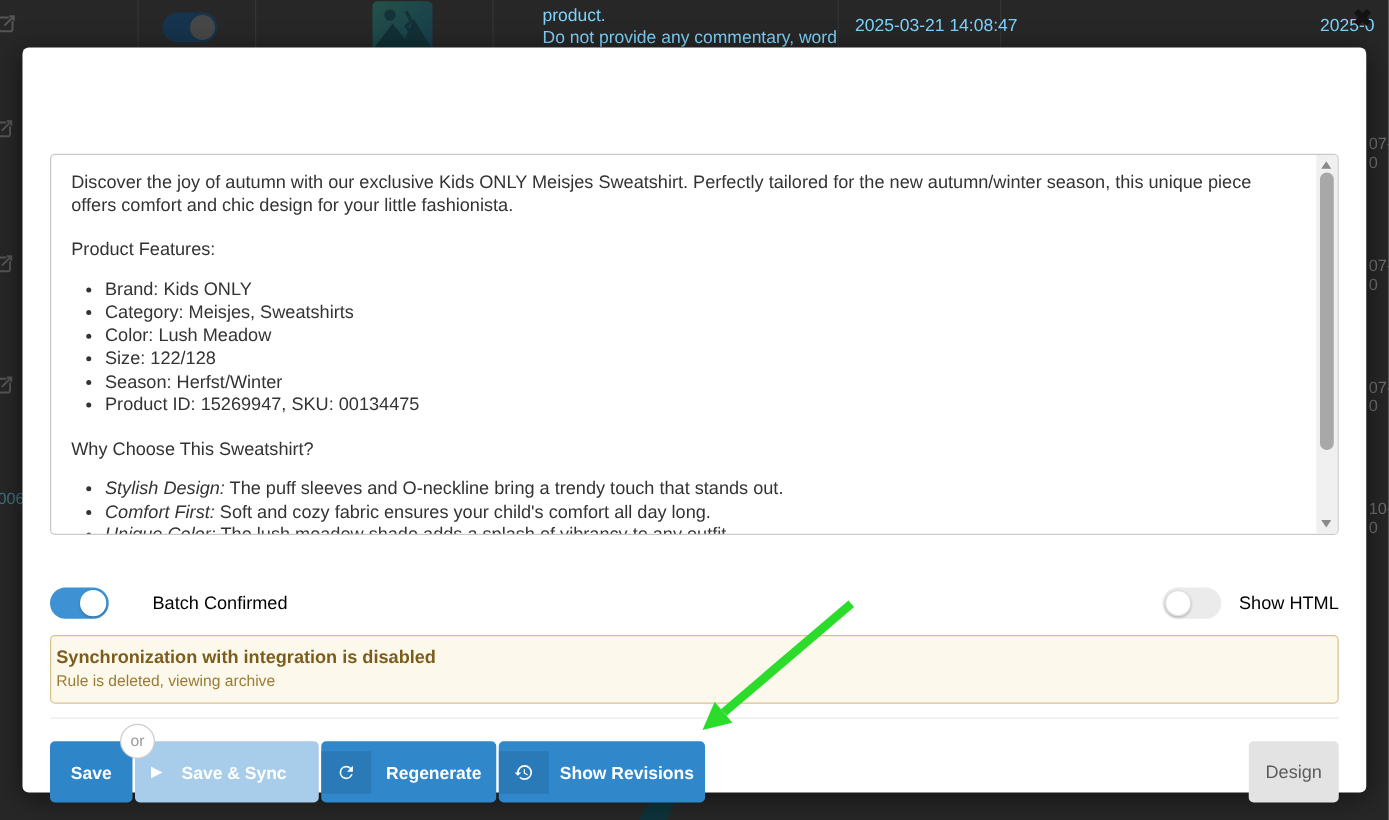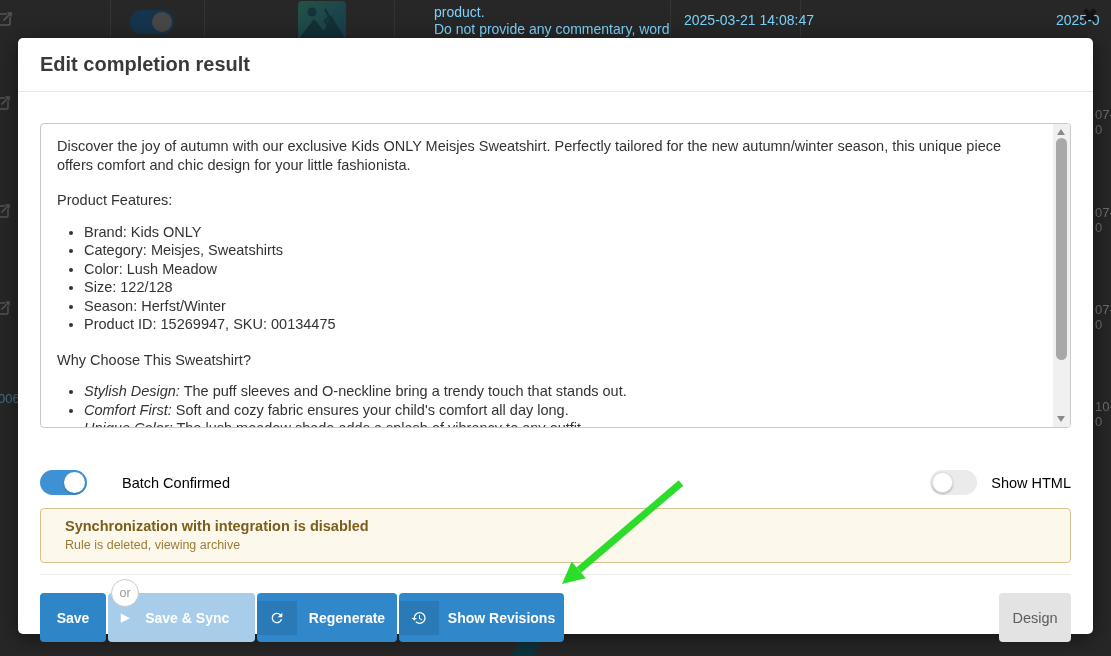--- a/index.html
+++ b/index.html
@@ -54,40 +54,40 @@
   .switch .knob { position:absolute; top:2px; width:21px; height:21px; border-radius:50%; background:#fff;
     box-shadow:0 1px 2px rgba(0,0,0,.25); }
   .switch.on .knob { right:2px; }
   .switch.off .knob { left:2px; border:1px solid #e0e0e0; }
   .toggle-label { font-size:14.5px; color:#000000; }
   .toggle-group.left .toggle-label { margin-left:35px; }
   .toggle-group.right .toggle-label { margin-left:14px; }
 
   
   .warning-box { margin-top:13px; border:1px solid #d9c18f; background:#fdf8ec; border-radius:4px;
-    padding:9px 24px; height:55px; }
+    padding:9px 4px; height:55px; }
   .warning-title { font-size:14.5px; font-weight:bold; color:#7c5e1c; }
   .warning-sub { font-size:12.5px; color:#9b7c33; margin-top:4px; }
 
   .footer-divider { margin-top:11px; border:0; border-top:1px solid #ececec; }
 
   
   .modal-footer { position:relative; margin-top:18px; display:flex; align-items:flex-start; }
   .btn { height:49px; border:none; border-radius:4px; font-family:inherit; font-size:14px; font-weight:bold;
     color:#fff; cursor:pointer; display:flex; align-items:center; justify-content:center; }
   .btn-save { width:66px; background:#2e86c8; }
   .btn-savesync { width:147px; background:#a7cdea; margin-left:2px; justify-content:flex-start; }
   .btn-savesync .play { margin-left:13px; font-size:11px; color:#fff; }
   .btn-savesync .lbl { flex:1; text-align:center; padding-right:10px; }
   .btn-iconized { padding:0; margin-left:2px; background:#3087ca; overflow:hidden; justify-content:flex-start; }
   .btn-iconized .icon-sect { width:40px; height:34px; background:#2a7ab8; display:flex; align-items:center; justify-content:center; }
   .btn-iconized .lbl { flex:1; text-align:center; }
   .btn-regenerate { width:140px; }
   .btn-revisions { width:165px; }
-  .or-badge { position:absolute; left:71px; top:-14px; width:28px; height:28px; border-radius:50%;
+  .or-badge { position:absolute; left:56px; top:-14px; width:28px; height:28px; border-radius:50%;
     background:#fff; border:1px solid #ccc; color:#999; font-size:12.5px; display:flex;
     align-items:center; justify-content:center; z-index:2; }
   .btn-close { width:72px; margin-left:auto; background:#e3e3e3; color:#5c5c5c; font-weight:normal; font-size:14.5px; }
 
   
   .arrow-overlay { position:absolute; inset:0; z-index:30; pointer-events:none; }
 </style>
 </head>
 <body>
 
@@ -141,23 +141,20 @@
   <div class="bg-right-partial" style="top:205px">07-0</div>
   <div class="bg-right-partial" style="top:302px">07-0</div>
   <div class="bg-right-partial" style="top:399px">10-0</div>
 
   <div class="bg-text" style="left:-2px; top:390px; color:#3f7486; font-size:13px">006</div>
 
   <div class="bg-teal-shape"></div>
 </div>
 
 <div class="modal">
-  <div class="modal-header">
-    <div class="modal-title">Edit completion result</div>
-  </div>
 
   <div class="modal-body">
 
     <div class="editor-box">
       <div class="editor-content">
         <p>Discover the joy of autumn with our exclusive Kids ONLY Meisjes Sweatshirt. Perfectly tailored for the new autumn/winter season, this unique piece offers comfort and chic design for your little fashionista.</p>
         <div class="subhead">Product Features:</div>
         <ul>
           <li>Brand: Kids ONLY</li>
           <li>Category: Meisjes, Sweatshirts</li>

